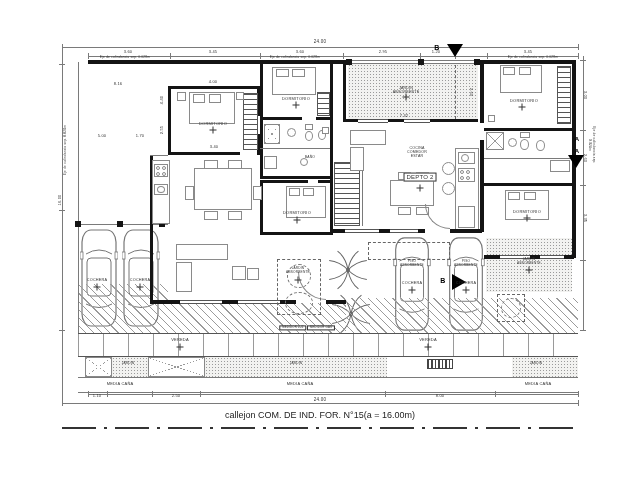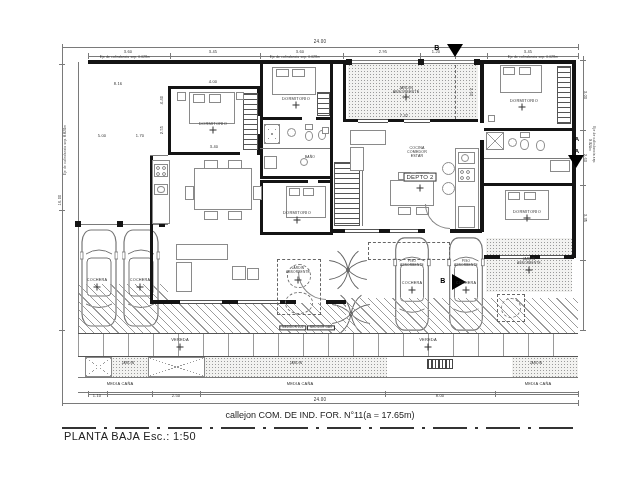--- a/index.html
+++ b/index.html
@@ -33,22 +33,21 @@
   .boxed{border:1px solid #333;background:#fff;padding:0 2px;white-space:nowrap;}
   .bold{font-weight:bold;color:#000;}
   #title{position:absolute;left:64px;top:430px;font-size:11px;color:#222;letter-spacing:0.4px;}
   #street{position:absolute;left:320px;top:410px;transform:translateX(-50%);font-size:9px;color:#222;}
   .sline{position:absolute;height:2px;background:repeating-linear-gradient(90deg,#333 0 34px,transparent 34px 42px,#333 42px 45px,transparent 45px 53px);}
 </style>
 </head>
 <body>
 <div id="page">
 
-<div id="title">PLANTA BAJA  Esc.: 1:50</div>
-<div id="street">callejon COM. DE IND. FOR. N°11(a = 17.65m)</div>
+<div id="street">callejon COM. DE IND. FOR. N°15(a = 16.00m)</div>
 <div class="sline" style="left:62px;top:427px;width:516px;"></div>
 
 <svg class="abs" width="640" height="480" style="left:0;top:0;">
   <defs>
     <symbol id="car" viewBox="0 0 38 100">
       <rect x="2" y="2" width="34" height="96" rx="9" ry="12" fill="#fff" stroke="#777" stroke-width="1.2"></rect>
       <path d="M6 26 Q19 18 32 26" fill="none" stroke="#777"></path>
       <rect x="7" y="30" width="24" height="38" rx="4" fill="none" stroke="#777"></rect>
       <path d="M6 76 Q19 83 32 76" fill="none" stroke="#777"></path>
       <rect x="0" y="24" width="3" height="7" fill="#fff" stroke="#777" stroke-width="0.8"></rect>

